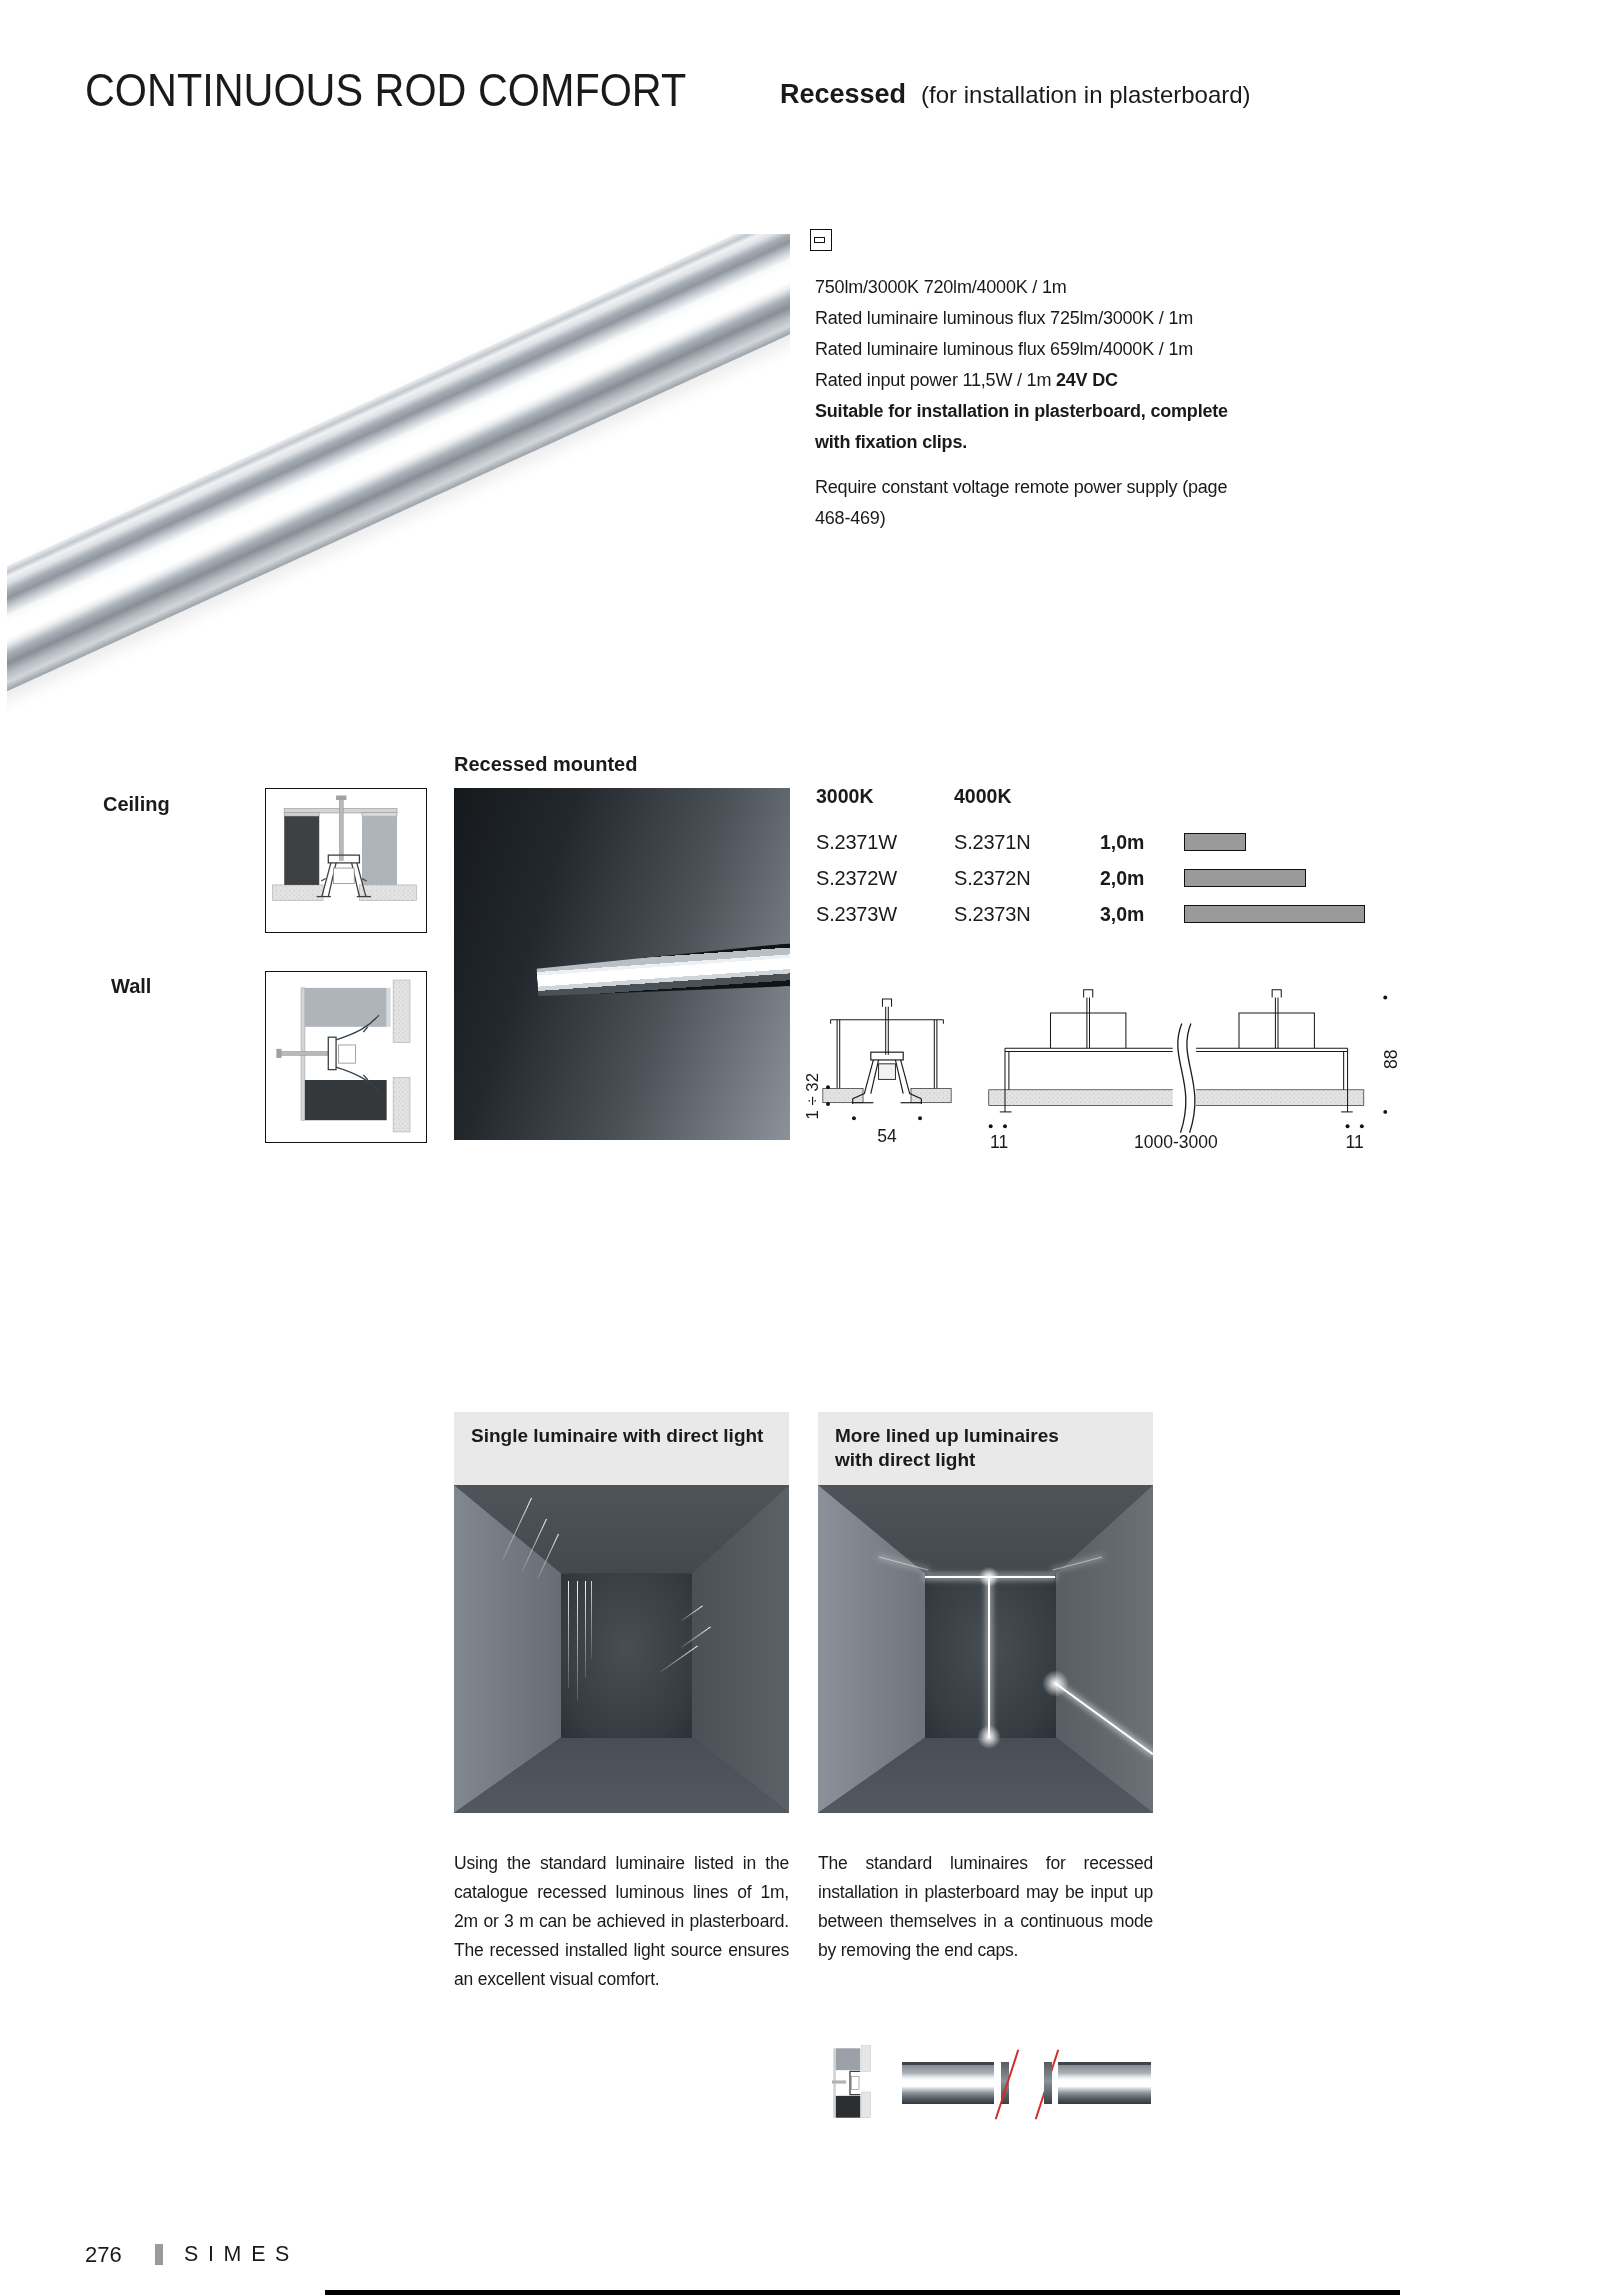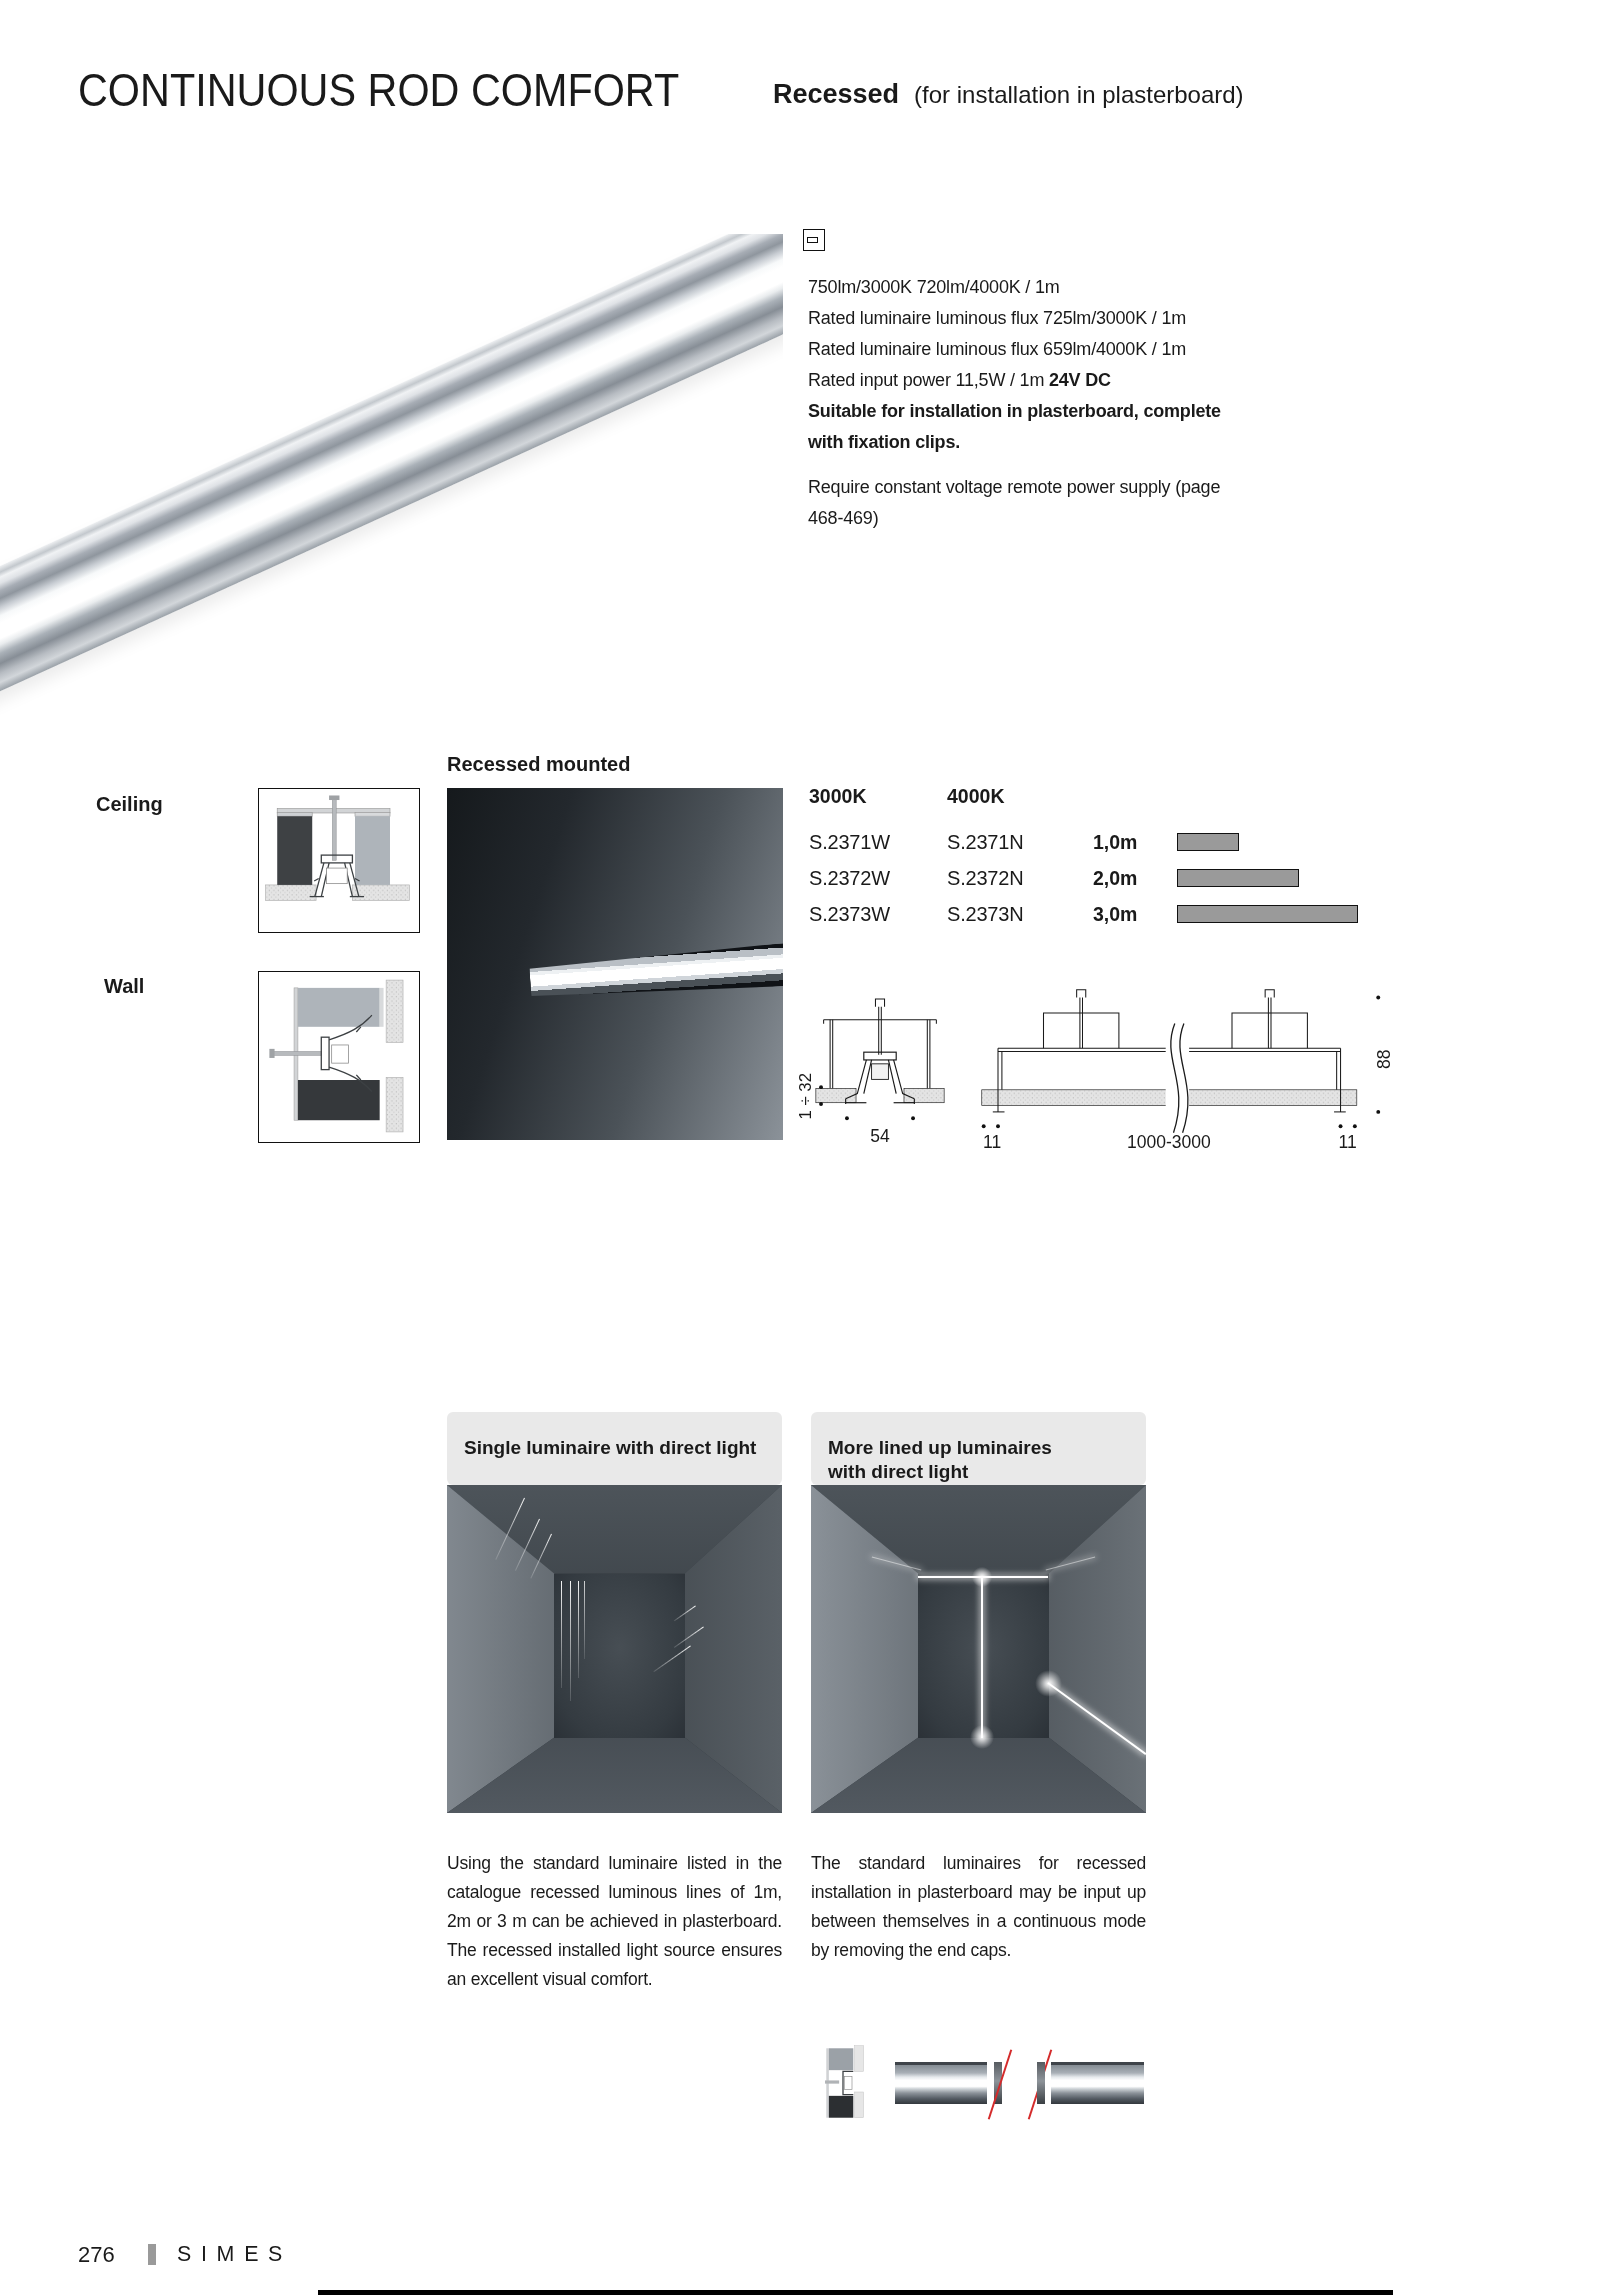--- a/index.html
+++ b/index.html
@@ -1,17 +1,17 @@
 <!DOCTYPE html>
 <html style="font-size:10.4px"><head>
 <meta charset="utf-8">
 <style>
   html,body{margin:0;padding:0;background:#ffffff;}
   .page{position:relative;width:1393px;height:2295px;background:#fff;overflow:hidden;
-        font-family:"Liberation Sans", sans-serif;color:#1a1a1a;}
+        font-family:"Liberation Sans", sans-serif;color:#1a1a1a;margin-left:7px;}
   .abs{position:absolute;}
 
   
   .title{position:absolute;left:78px;top:62px;font-size:47px;letter-spacing:0px;
          font-weight:400;transform:scaleX(.88);transform-origin:left top;white-space:nowrap;}
   .subtitle{position:absolute;left:773px;top:79px;font-weight:400;font-size:27px;white-space:nowrap;}
   .subtitle .note{font-size:24px;}
 
   
   .hero{position:absolute;left:0;top:234px;width:783px;height:484px;overflow:hidden;}
@@ -51,22 +51,22 @@
   .pcode{font-size:20px;letter-spacing:-0.2px;}
   .plen{font-weight:700;font-size:19.5px;}
   .lbar{height:16.2px;background:#9a9a9a;border:1.3px solid #111;}
   .w1{width:60px;} .w2{width:120px;} .w3{width:179px;}
 
   
   svg text{font-family:"Liberation Sans", sans-serif;fill:#1a1a1a;}
 
   
   .figure{position:absolute;width:335px;}
-  .capbar{width:335px;height:73px;background:#e9e9e9;box-sizing:border-box;padding:24px 0 0 17px;
-          font-weight:700;font-size:19px;line-height:24px;border-radius:6px;}
+  .capbar{width:335px;height:73px;background:#e9e9e9;box-sizing:border-box;padding:12px 0 0 17px;
+          font-weight:700;font-size:19px;line-height:24px;}
   .capbar span{display:block;}
   .room{position:absolute;top:73px;left:0;width:335px;height:328px;overflow:hidden;background:#333a40;}
   .face{position:absolute;inset:0;}
   .ceil {clip-path:polygon(0 0,100% 0,71% 27%,32% 27%);background:linear-gradient(180deg,#4d545a,#272d32 95%);}
   .wallL{clip-path:polygon(0 0,32% 27%,32% 77%,0 100%);background:linear-gradient(90deg,#81888f,#2c3338);}
   .wallR{clip-path:polygon(100% 0,100% 100%,71% 77%,71% 27%);background:linear-gradient(270deg,#5a6167,#22282d);}
   .floorF{clip-path:polygon(32% 77%,71% 77%,100% 100%,0 100%);background:linear-gradient(0deg,#525960,#23292e);}
   .back{position:absolute;left:32%;top:27%;width:39%;height:50%;
         background:radial-gradient(ellipse at 50% 45%,#474e54 0%,#343b41 75%,#2b3137 100%);}
   .room-b .wallL{background:linear-gradient(90deg,#8a9198,#31383e);}

